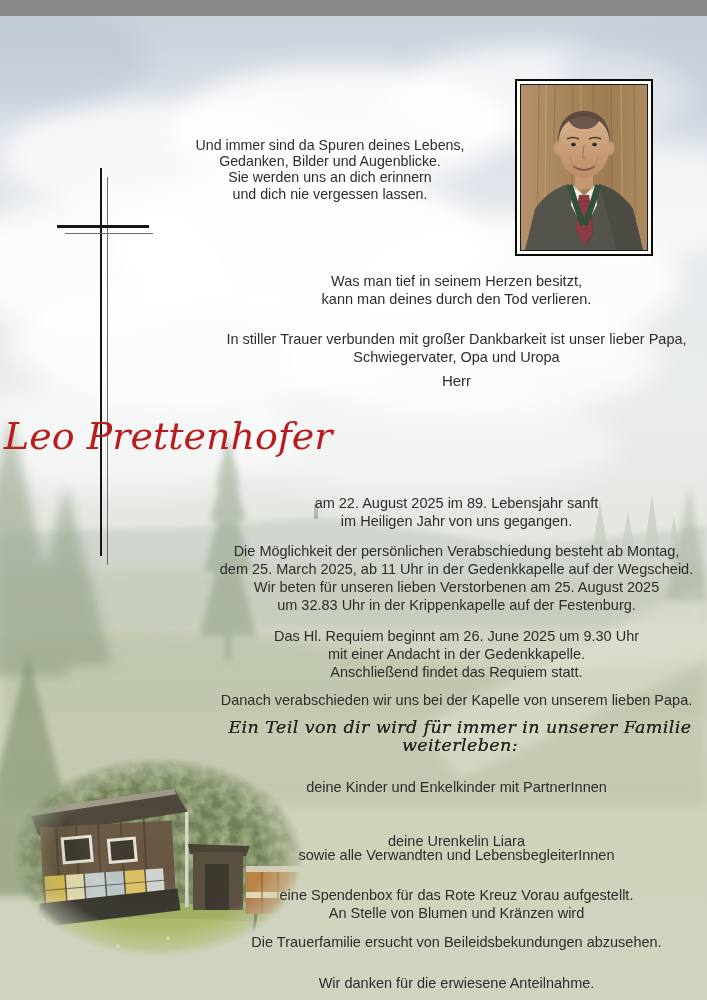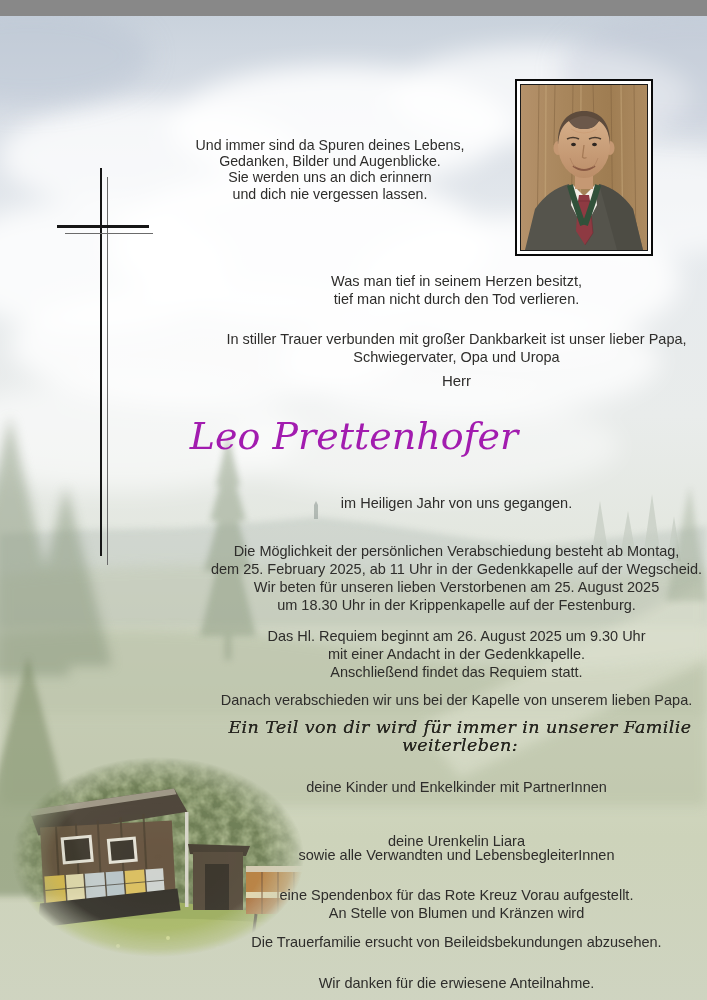--- a/index.html
+++ b/index.html
@@ -21,23 +21,23 @@
   .portrait .inner{display:block;border:1px solid #1a1a1a;}
   
   .ovalphoto{position:absolute;left:8px;top:738px;z-index:1;}
   
   .tb{position:absolute;text-align:center;font-size:14.5px;line-height:18px;color:#2e2d2b;z-index:4;}
   .tb.col{left:208px;width:497px;}
   .verse-top{left:155px;top:121px;width:350px;font-size:14.2px;line-height:16.2px;}
   .verse-heart{top:256px;}
   .announce{top:314px;}
   .salutation{top:356px;font-size:15px;}
-  .name{left:110px;top:394px;width:700px;left:4px;text-align:center;
+  .name{left:110px;top:394px;width:700px;left:4px;text-align:left;
     font-family:"DejaVu Serif",serif;font-style:italic;font-size:38px;line-height:52px;
-    color:#a21caf;z-index:4;position:absolute;}
+    color:#b91c1c;z-index:4;position:absolute;}
   .passing{top:478px;}
   .viewing{top:526px;}
   .requiem{top:611px;}
   .after{top:675px;}
   .legacy{left:94px;top:702px;width:520px;left:200px;
     font-family:"DejaVu Serif",serif;font-style:italic;font-size:17.5px;letter-spacing:.4px;
     color:#26251f;text-shadow:0 0 .4px #26251f;}
   .mourn1{top:762px;}
   .mourn2{top:816px;}
   .mourn3{top:830px;}
@@ -309,45 +309,46 @@
 
   <div class="tb verse-top">
     <div>Und immer sind da Spuren deines Lebens,</div>
     <div>Gedanken, Bilder und Augenblicke.</div>
     <div>Sie werden uns an dich erinnern</div>
     <div>und dich nie vergessen lassen.</div>
   </div>
 
   <div class="tb col verse-heart">
     <div>Was man tief in seinem Herzen besitzt,</div>
-    <div>tief man nicht durch den Tod verlieren.</div>
+    <div>kann man deines durch den Tod verlieren.</div>
   </div>
 
   <div class="tb col announce">
     <div>In stiller Trauer verbunden mit großer Dankbarkeit ist unser lieber Papa,</div>
     <div>Schwiegervater, Opa und Uropa</div>
   </div>
 
   <div class="tb col salutation">Herr</div>
 
   <div class="name">Leo Prettenhofer</div>
 
   <div class="tb col passing">
+    <div>am 22. August 2025 im 89. Lebensjahr sanft</div>
     <div>im Heiligen Jahr von uns gegangen.</div>
   </div>
 
   <div class="tb col viewing">
     <div>Die Möglichkeit der persönlichen Verabschiedung besteht ab Montag,</div>
-    <div>dem 25. February 2025, ab 11 Uhr in der Gedenkkapelle auf der Wegscheid.</div>
+    <div>dem 25. March 2025, ab 11 Uhr in der Gedenkkapelle auf der Wegscheid.</div>
     <div>Wir beten für unseren lieben Verstorbenen am 25. August 2025</div>
-    <div>um 18.30 Uhr in der Krippenkapelle auf der Festenburg.</div>
+    <div>um 32.83 Uhr in der Krippenkapelle auf der Festenburg.</div>
   </div>
 
   <div class="tb col requiem">
-    <div>Das Hl. Requiem beginnt am 26. August 2025 um 9.30 Uhr</div>
+    <div>Das Hl. Requiem beginnt am 26. June 2025 um 9.30 Uhr</div>
     <div>mit einer Andacht in der Gedenkkapelle.</div>
     <div>Anschließend findet das Requiem statt.</div>
   </div>
 
   <div class="tb col after">Danach verabschieden wir uns bei der Kapelle von unserem lieben Papa.</div>
 
   <div class="tb legacy">Ein Teil von dir wird für immer in unserer Familie weiterleben:</div>
 
   <div class="tb col mourn1">deine Kinder und Enkelkinder mit PartnerInnen</div>
   <div class="tb col mourn2">deine Urenkelin Liara</div>

